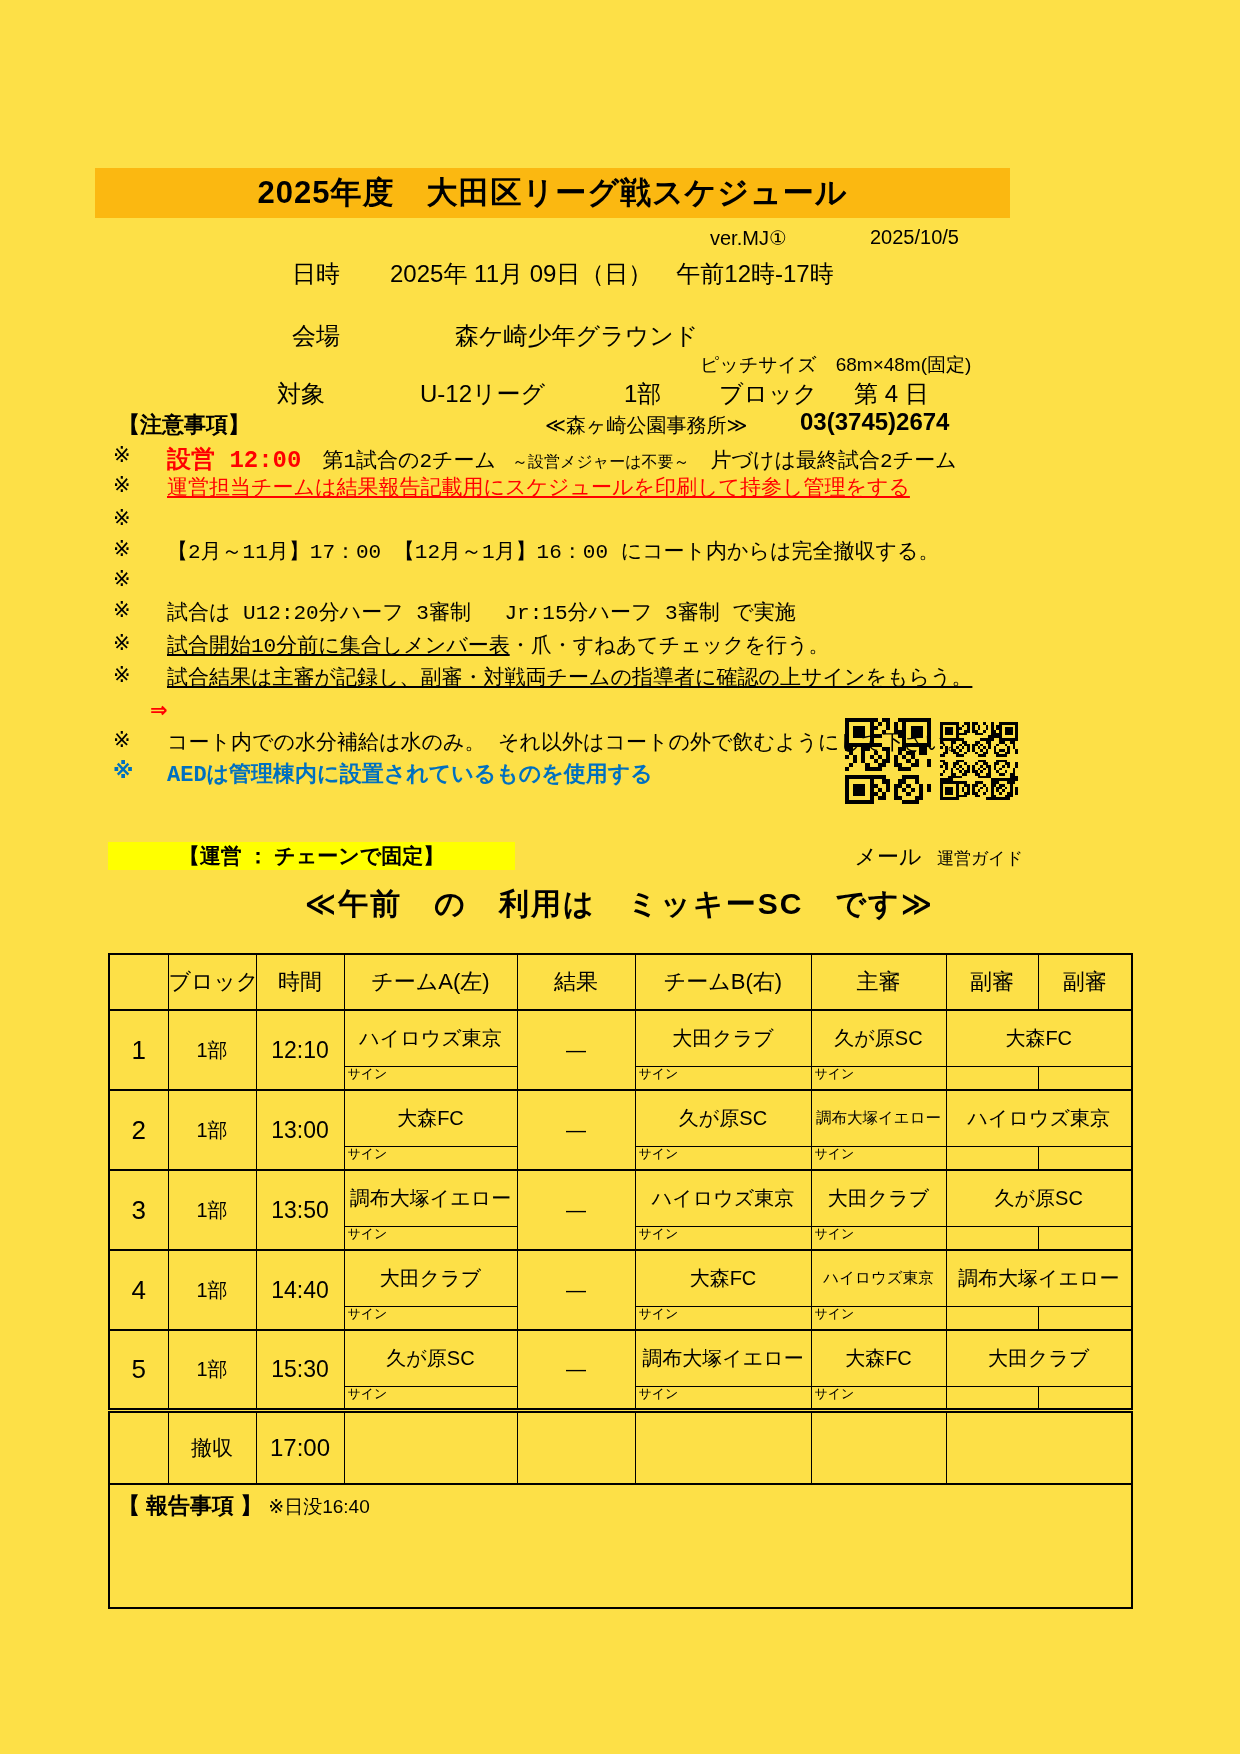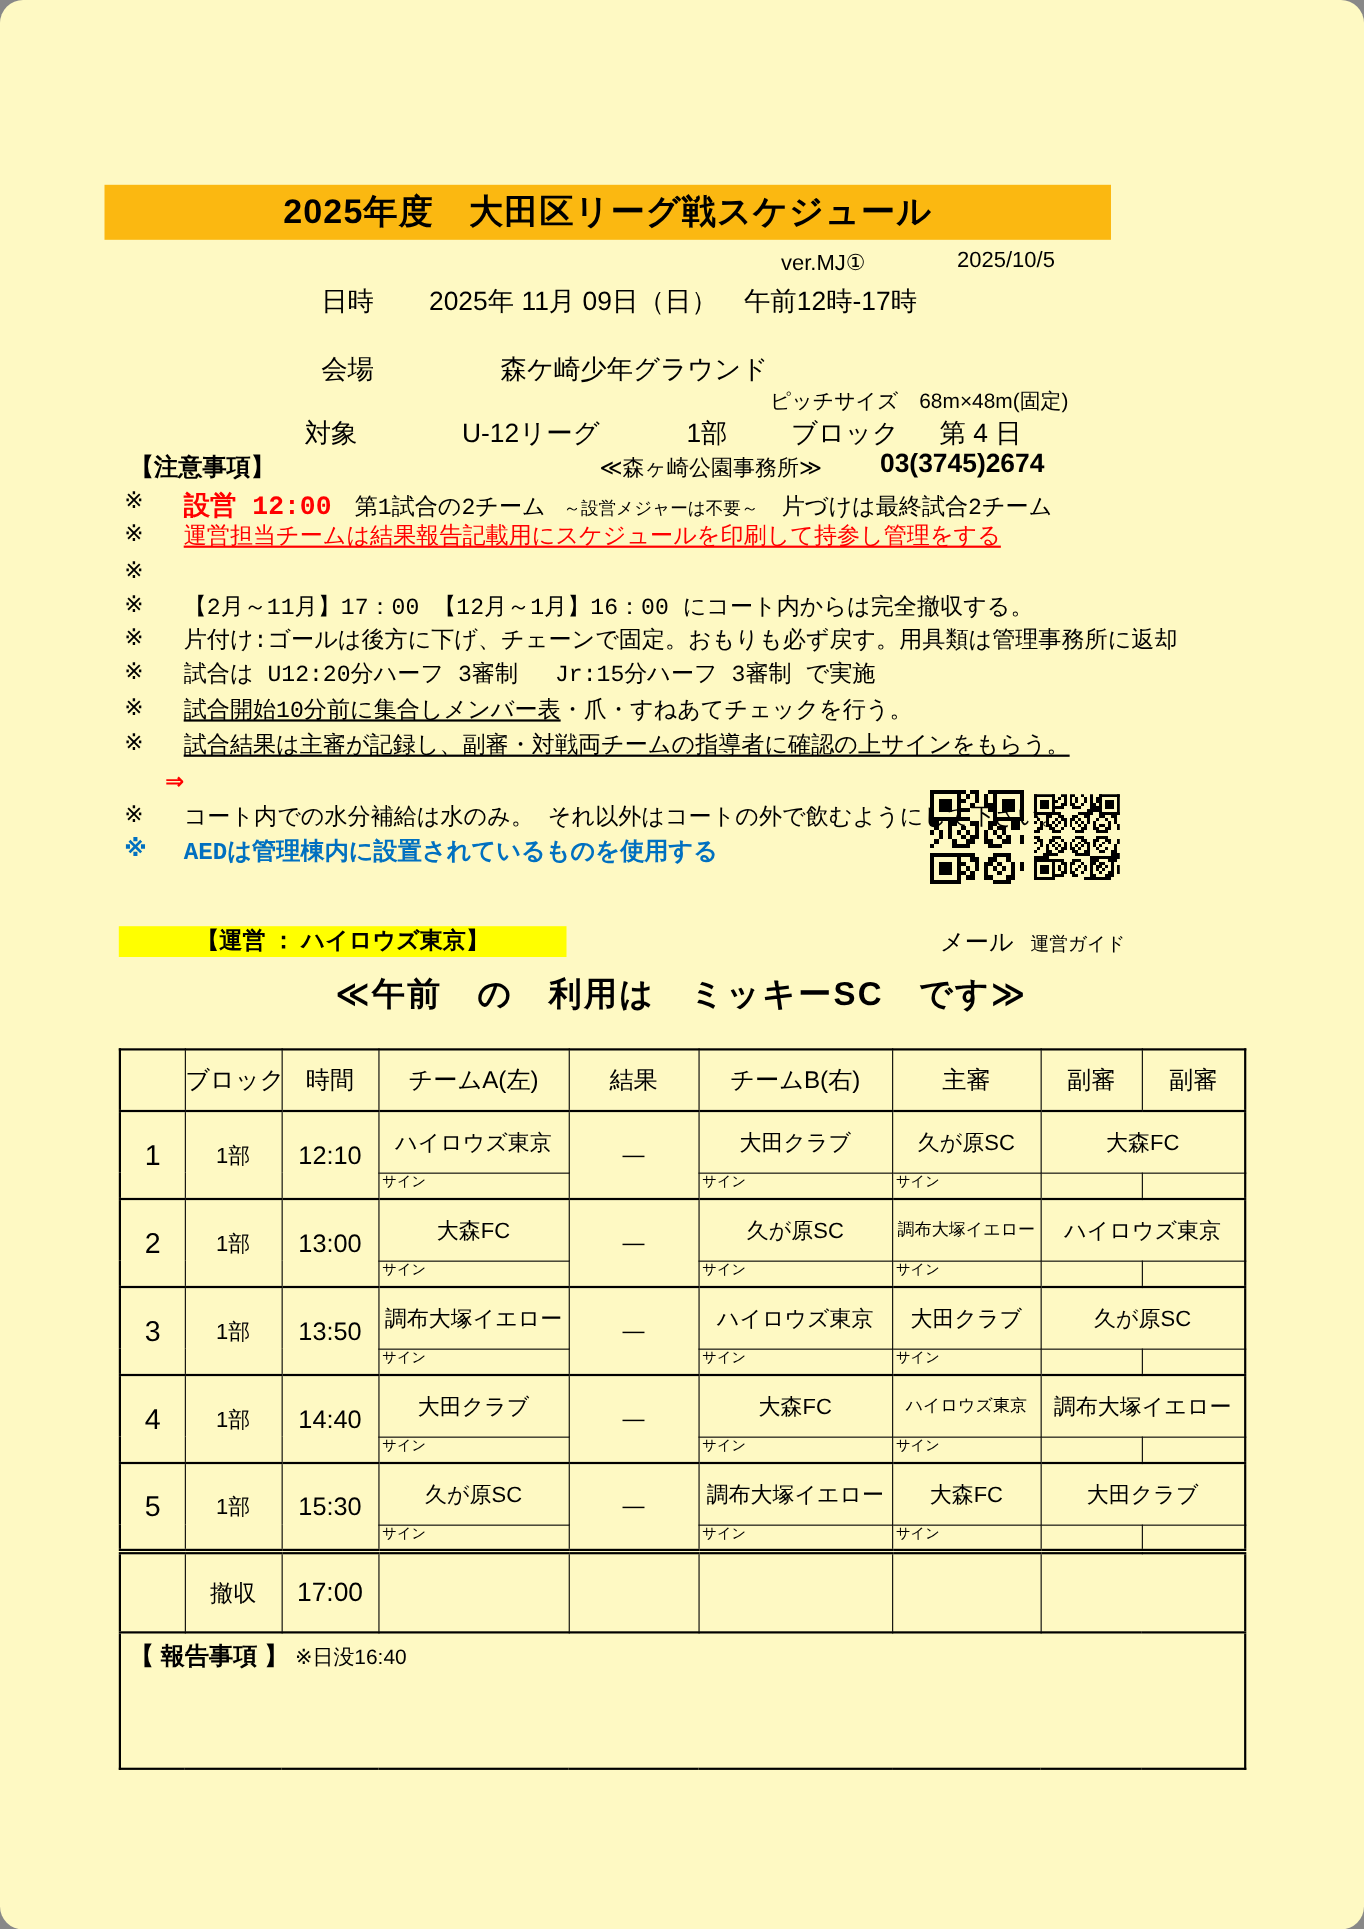--- a/index.html
+++ b/index.html
@@ -1,18 +1,18 @@
 <!DOCTYPE html>
 <html style="--banner: #FBB811; --highlight: #FFFF00; --red: #FF0000; --blue: #0070C0;"><head>
 <meta charset="utf-8">
 <style>
   html,body{margin:0;padding:0;background:#888;}
   .page{
-    position:relative;width:1240px;height:1754px;background:#fef9c3;margin:0 auto;
-    font-family:"Liberation Sans","DejaVu Sans",sans-serif;color:#000;overflow:hidden;border-radius:21px;
+    position:relative;width:1240px;height:1754px;background:#fde047;margin:0 auto;
+    font-family:"Liberation Sans","DejaVu Sans",sans-serif;color:#000;overflow:hidden;
   }
   .abs{position:absolute;white-space:nowrap;}
 
   
   .title-banner{
     left:95px;top:168px;width:915px;height:50px;
     background:var(--banner,#FBB811);
     text-align:center;line-height:50px;font-size:31px;font-weight:bold;letter-spacing:1px;
   }
   .ver{top:226px;font-size:20px;}
@@ -114,21 +114,20 @@
       </div>
     <div class="note" style="top:506px">
         <span class="mk">※</span>
       </div>
     <div class="note" style="top:537px">
         <span class="mk">※</span>
         <span class="tx"><span>【2月～11月】17：00 【12月～1月】16：00  にコート内からは完全撤収する。</span></span>
       </div>
     <div class="note" style="top:567px">
         <span class="mk">※</span>
-        <span class="tx"><span>片付け:ゴールは後方に下げ、チェーンで固定。おもりも必ず戻す。用具類は管理事務所に返却</span></span>
       </div>
     <div class="note" style="top:598px">
         <span class="mk">※</span>
         <span class="tx"><span>試合は  U12:20分ハーフ  3審制　 Jr:15分ハーフ  3審制  で実施</span></span>
       </div>
     <div class="note" style="top:631px">
         <span class="mk">※</span>
         <span class="tx"><span class="u">試合開始10分前に集合しメンバー表</span><span>・爪・すねあてチェックを行う。</span></span>
       </div>
     <div class="note" style="top:663px">
@@ -594,21 +593,21 @@
         <rect x="20" y="28" width="1" height="1" fill="#000"></rect>
         <rect x="21" y="28" width="1" height="1" fill="#000"></rect>
         <rect x="22" y="28" width="1" height="1" fill="#000"></rect>
         <rect x="23" y="28" width="1" height="1" fill="#000"></rect>
         <rect x="24" y="28" width="1" height="1" fill="#000"></rect>
         <rect x="25" y="28" width="1" height="1" fill="#000"></rect>
       </svg>
   </div>
   <div class="abs qr-label small" style="left:935px;top:847px;width:90px;">運営ガイド</div>
 
-  <div class="abs op-banner">【運営 ： ハイロウズ東京】</div>
+  <div class="abs op-banner">【運営 ： チェーンで固定】</div>
 
   <div class="abs subheading">≪午前　の　利用は　ミッキーSC　です≫</div>
 
   <div class="abs sched">
     <table>
       <colgroup>
         <col style="width:59px">
           <col style="width:88px">
           <col style="width:88px">
         <col style="width:173px">

